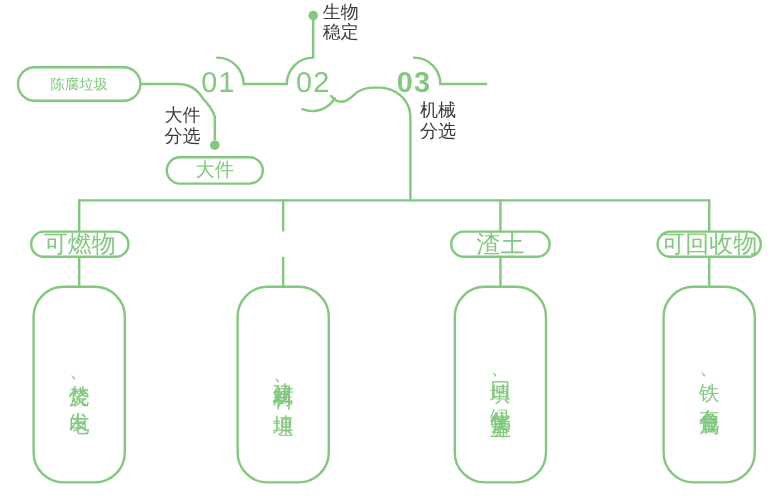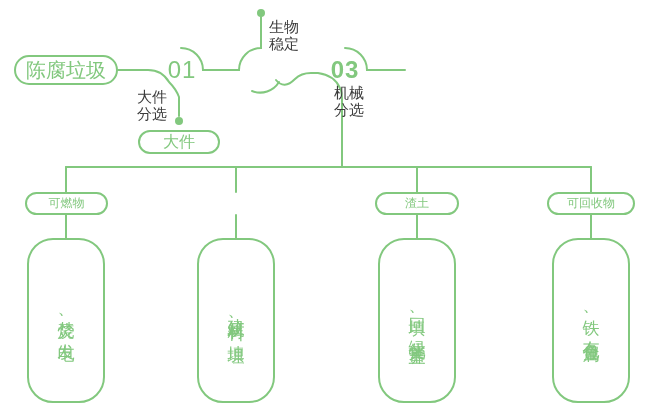--- a/index.html
+++ b/index.html
@@ -21,23 +21,23 @@
     white-space:nowrap;
   }
   .steplabel div { display:block; }
 
   .pill {
     position:absolute; box-sizing:border-box;
     border:2px solid var(--green); border-radius:999px;
     display:flex; align-items:center; justify-content:center;
     color:var(--green); white-space:nowrap;
   }
-  .pill.source { left:14px; top:55px; width:104px; height:30px; font-size:20px; }
+  .pill.source { left:14px; top:55px; width:104px; height:30px; font-size:12px; }
   .pill.bypass { left:138px; top:130px; width:82px; height:24px; font-size:16px; }
-  .pill.cat    { top:192px; height:23px; font-size:12px; }
+  .pill.cat    { top:192px; height:23px; font-size:20px; }
   .pill.c1 { left:25px;  width:83px; }
   .pill.c2 { left:194px; width:84px; }
   .pill.c3 { left:375px; width:84px; }
   .pill.c4 { left:547px; width:88px; }
 
   .vbox {
     position:absolute; top:238px; width:78px; height:165px; box-sizing:border-box;
     border:2px solid var(--green); border-radius:26px;
     display:flex; align-items:center; justify-content:center;
   }
@@ -73,31 +73,32 @@
     <path d="M66 215 V239 M236 215 V239 M417 215 V239 M591 215 V239"></path>
     <circle cx="261" cy="13" r="4"></circle>
     <circle cx="179" cy="121" r="4"></circle>
   </svg>
 
   <div class="pill source">
     <span>陈腐垃圾</span>
   </div>
 
   <div class="stepnum" style="left:162px; top:55px;">01</div>
+  <div class="stepnum" style="left:241px; top:55px;">02</div>
   <div class="stepnum" style="left:325px; top:55px;font-weight:bold;">03</div>
 
   <div class="steplabel" style="left:137px; top:88px;">
     <div>大件</div>
     <div>分选</div>
   </div>
-  <div class="steplabel" style="left:269px; top:18px;">
+  <div class="steplabel" style="left:269px; top:2px;">
     <div>生物</div>
     <div>稳定</div>
   </div>
-  <div class="steplabel" style="left:334px; top:84px;">
+  <div class="steplabel" style="left:350px; top:84px;">
     <div>机械</div>
     <div>分选</div>
   </div>
 
   <div class="pill bypass">
     <span>大件</span>
   </div>
 
   <div class="pill cat c1">
     <span>可燃物</span>

